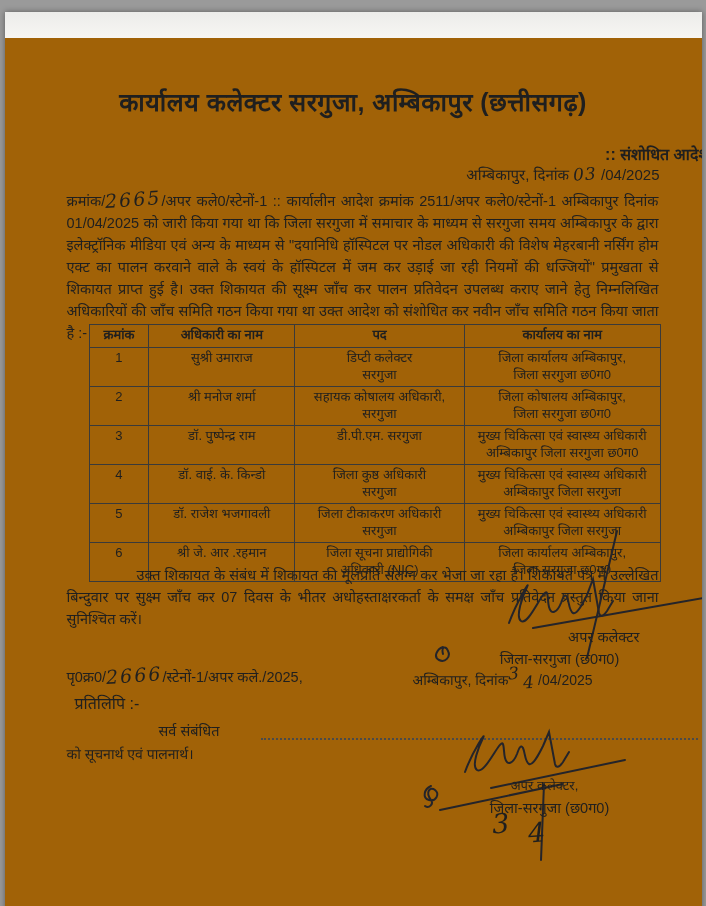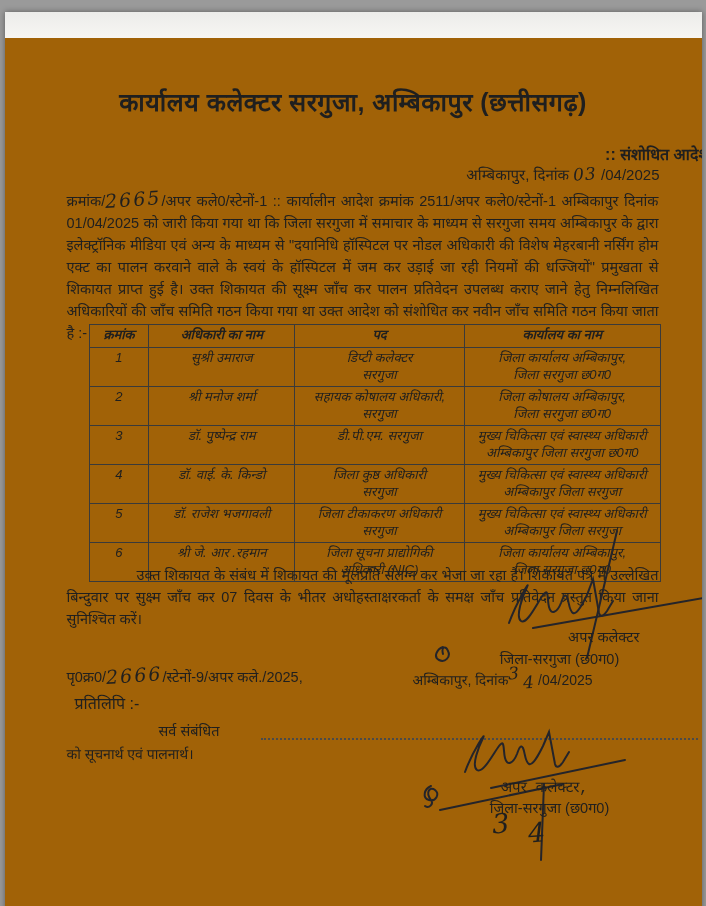--- a/index.html
+++ b/index.html
@@ -22,21 +22,21 @@
   .dateline{position:absolute;top:152px;right:42px;font-size:15px;}
   .hand{font-family:"DejaVu Serif","Liberation Serif",serif;
     font-style:italic;display:inline-block;transform:rotate(-4deg);}
   .hand-lg{font-size:19px;letter-spacing:2px;}
   .hand-day{font-size:17px;letter-spacing:1px;}
   .para1{position:absolute;top:176px;left:62px;width:592px;
     font-size:14.5px;line-height:22px;text-align:justify;margin:0;}
   .order-table{position:absolute;top:312px;left:84px;width:572px;
     border-collapse:collapse;font-size:13px;line-height:17px;}
   .order-table th,.order-table td{border:1px solid #3a3a3a;
-    text-align:center;vertical-align:top;padding:1px 5px;font-style:italic;}
+    text-align:center;vertical-align:top;padding:1px 5px;}
   .order-table th{font-weight:600;height:20px;}
   .order-table td{height:36px;}
   .pre{white-space:pre-line;}
   .closing{position:absolute;top:552px;left:62px;width:592px;
     font-size:14.5px;line-height:22px;text-align:justify;
     text-indent:70px;margin:0;}
   .sig-svg{position:absolute;pointer-events:none;}
   .sig1-title{position:absolute;top:614px;left:465px;width:170px;
     text-align:right;font-size:14.5px;}
   .sig1-district{position:absolute;top:636px;left:440px;width:230px;
@@ -44,21 +44,21 @@
   .sig1-dateline{position:absolute;top:657px;left:408px;width:290px;
     font-size:14px;white-space:nowrap;}
   .footer-ref{position:absolute;top:652px;left:62px;font-size:14.5px;}
   .copy-label{position:absolute;top:680px;left:70px;font-size:16px;}
   .recipient-row{position:absolute;top:708px;left:62px;right:4px;
     display:flex;align-items:flex-end;font-size:14.5px;gap:36px;}
   .recipient-label{margin-left:92px;white-space:nowrap;padding-right:6px;}
   .dotted{flex:1;border-bottom:2px dotted #4a4a4a;height:16px;}
   .instruction{position:absolute;top:732px;left:62px;font-size:14px;}
   .sig2-title{position:absolute;top:764px;left:445px;width:190px;
-    text-align:center;font-size:15px;font-family:Liberation Mono, monospace;}
+    text-align:center;font-size:13px;}
   .sig2-district{position:absolute;top:785px;left:425px;width:240px;
     text-align:center;font-size:14.5px;}
   .sig2-day{position:absolute;top:796px;left:487px;font-size:27px;}
   .sig2-month{position:absolute;top:805px;left:523px;font-size:27px;}
   .ink{stroke:#24242a;stroke-width:2;fill:none;stroke-linecap:round;}
 </style>
 </head>
 <body>
 
 <div class="page">
@@ -140,21 +140,21 @@
   <svg class="sig-svg" style="left:408px;top:516px;" width="298" height="135" viewBox="0 0 298 135">
     <path class="ink" d="M204,3 L174,130"></path>
     <path class="ink" d="M96,95 C104,73 118,51 114,59 C110,67 102,89 108,93 C114,97 124,75 130,67 C136,59 134,71 136,79 C138,87 144,85 148,75 C150,69 152,65 154,69 C156,73 156,83 160,85 C164,87 170,75 174,67 L180,51 L186,85 C187,89 190,89 194,83 L200,73"></path>
     <path class="ink" d="M120,100 L290,70"></path>
     <path class="ink" d="M30,119 c-6,2 -10,10 -4,13 c6,3 12,-3 9,-9 c-2,-5 -7,-5 -5,3"></path>
   </svg>
   <div class="sig1-title">अपर कलेक्टर</div>
   <div class="sig1-district">जिला-सरगुजा (छ0ग0)</div>
   <div class="sig1-dateline"><span>अम्बिकापुर, दिनांक</span><span class="hand hand-day" style="position:relative;top:-6px;">3</span><span class="hand hand-day" style="position:relative;top:3px;margin:0 3px;">4</span><span>/04/2025</span></div>
 
-  <div class="footer-ref"><span>पृ0क्र0/</span><span class="hand hand-lg">2666</span><span>/स्टेनों-9/अपर कले./2025,</span></div>
+  <div class="footer-ref"><span>पृ0क्र0/</span><span class="hand hand-lg">2666</span><span>/स्टेनों-1/अपर कले./2025,</span></div>
   <div class="copy-label">प्रतिलिपि :-</div>
 
   <div class="recipient-row">
     <span class="recipient-label">सर्व संबंधित</span>
     <span class="dotted"></span>
   </div>
   <div class="instruction">को सूचनार्थ एवं पालनार्थ।</div>
 
   <svg class="sig-svg" style="left:408px;top:714px;" width="298" height="150" viewBox="0 0 298 150">
     <path class="ink" d="M52,46 C60,24 74,4 70,12 C66,20 58,40 64,44 C70,48 80,28 86,20 C92,12 90,24 92,32 C94,40 100,38 104,28 C106,22 108,18 110,22 C112,26 112,36 116,38 C120,40 126,28 130,20 L136,6 L142,38 C143,42 146,42 150,36 L156,26"></path>

